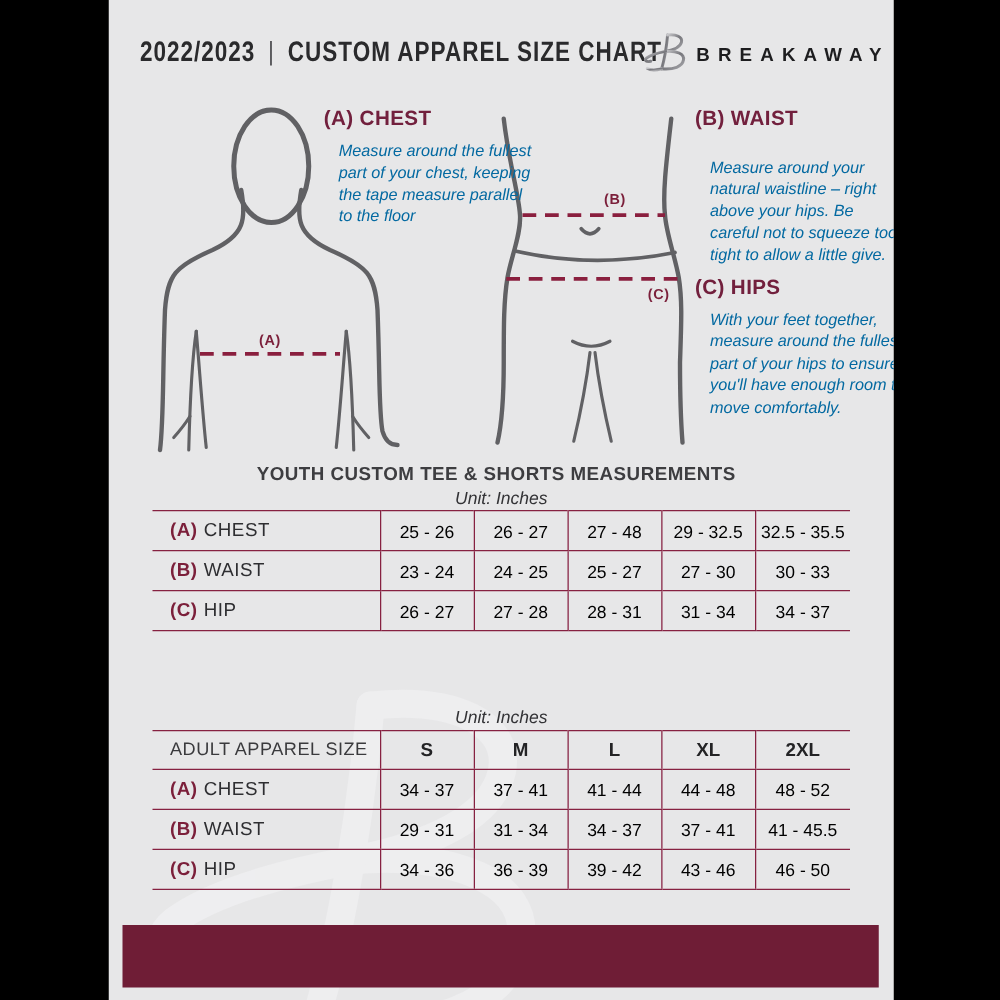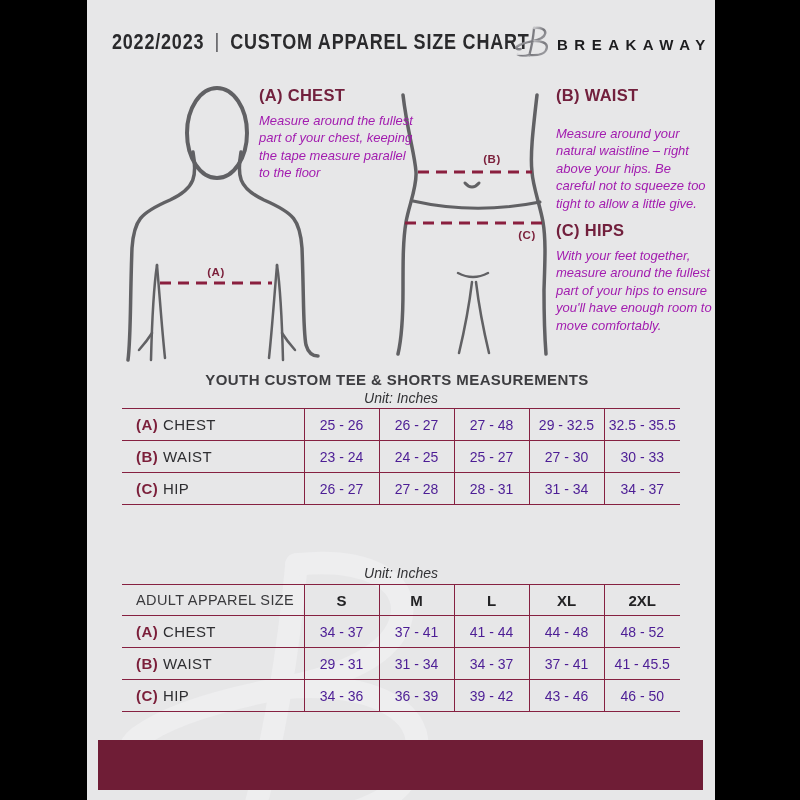--- a/index.html
+++ b/index.html
@@ -21,21 +21,21 @@
   .hdr-sep { font-weight:normal; color:#48484b; font-size:21px; position:relative; top:-1px; }
   .logo-svg { position:absolute; left:428px; top:25px; width:35px; height:33px; }
   .brand { position:absolute; left:470px; top:36px; font-weight:bold; font-size:15px;
            letter-spacing:6.5px; color:#1d1d1f; white-space:nowrap; }
 
   
   .guide-svg { position:absolute; left:0; top:75px; width:628px; height:292px; }
   .g-heading { position:absolute; font-weight:bold; font-size:16.5px; color:#72203d;
                letter-spacing:0.3px; white-space:nowrap; }
   .g-desc { position:absolute; font-style:italic; font-size:13px; line-height:1.34;
-            color:#a21caf; }
+            color:#0369a1;margin-left:12px; }
   .h-chest { left:172px; top:86px; }
   .d-chest { left:172px; top:112px; width:158px; }
   .h-waist { left:469px; top:86px; }
   .d-waist { left:469px; top:125px; width:152px; }
   .h-hips  { left:469px; top:221px; }
   .d-hips  { left:469px; top:247px; width:160px; }
 
   
   .sec-title { position:absolute; left:0; width:620px; text-align:center;
                font-weight:bold; font-size:15px; letter-spacing:0.4px; color:#3d3d40; }
@@ -50,21 +50,21 @@
   table.size-table { width:558px; border-collapse:collapse; table-layout:fixed;
                      border-top:1.5px solid #862141; }
   table.size-table td { border-bottom:1.5px solid #862141; height:32px;
                         vertical-align:middle; }
   table.size-table tr.head td { height:31px; }
   td.lbl { padding-left:14px; font-size:15px; color:#2e2e31; letter-spacing:0.4px; }
   td.lbl .pfx { font-weight:bold; color:#7b1f3a; margin-right:5px; }
   td.col-size { border-left:1.5px solid #862141; text-align:center;
                 font-weight:bold; font-size:15px; color:#232325; }
   td.val { border-left:1.5px solid #862141; text-align:center;
-           font-size:14px; color:#4c1d95; }
+           font-size:14px; color:#000000; }
   td.size-col-label { font-size:14.5px; color:#3a3a3d; letter-spacing:0.4px; }
 
   
   .footer-bar { position:absolute; left:11px; top:740px; width:605px; height:50px;
                 background:#6f1d36; z-index:3; }
   .watermark { position:absolute; left:22px; top:542px; width:345px; height:300px;
                z-index:0; opacity:0.55; }
 </style>
 </head>
 <body>

